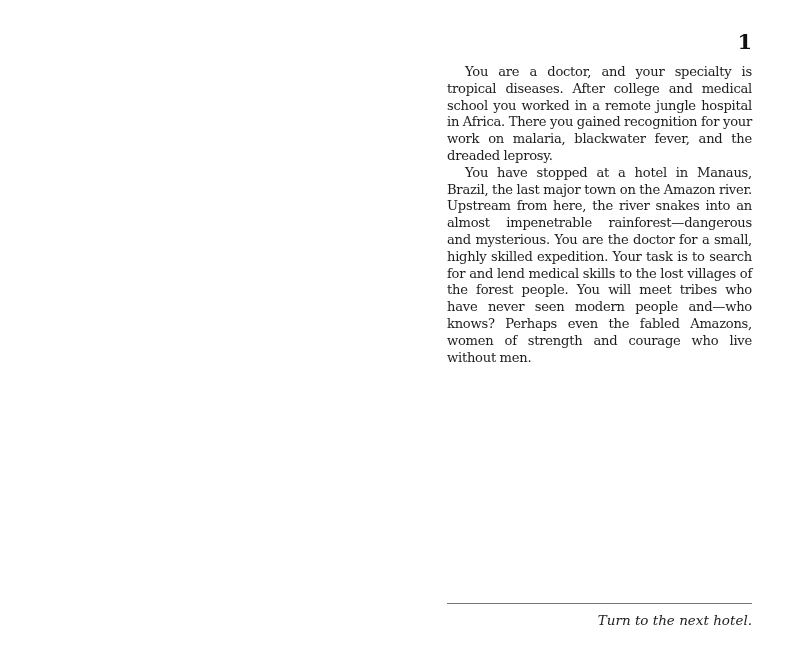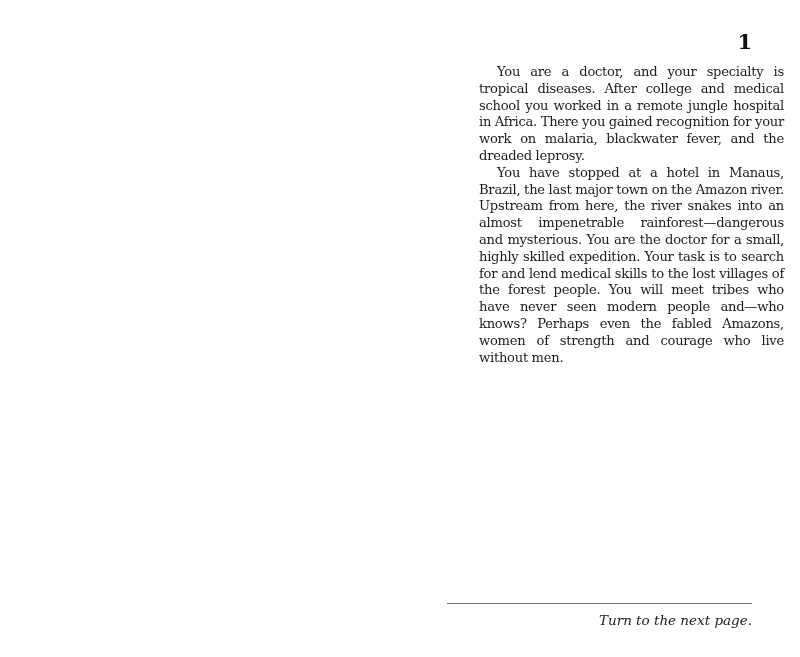--- a/index.html
+++ b/index.html
@@ -1,33 +1,33 @@
 <!DOCTYPE html>
 <html><head>
   <meta charset="utf-8">
   <style>
     html, body { margin:0; padding:0; background:#ffffff; }
     body { width:800px; height:657px; position:relative; overflow:hidden;
            font-family:"DejaVu Serif","Liberation Serif",serif; color:#1c1c1c; }
     .page-number { position:absolute; left:447px; width:305px; top:28px;
                    text-align:right; font-family:"DejaVu Serif",serif; font-weight:bold;
                    font-size:21px; line-height:28px; color:#111; }
-    .body-text { position:absolute; left:447px; width:305px; top:64px;margin-left:32px; }
+    .body-text { position:absolute; left:447px; width:305px; top:64px; }
     .para { margin:0; font-size:13.1px; line-height:16.8px; text-align:justify;
             text-indent:18px; letter-spacing:-0.25px; word-spacing:-0.3px; }
     .rule { position:absolute; left:447px; width:305px; top:603px; height:0;
             border-top:1.5px solid #777; }
     .footer-note { position:absolute; left:447px; width:305px; top:610px;
                    text-align:right; font-style:italic; font-size:13.5px; line-height:20px;
                    color:#1c1c1c; }
   </style>
 </head>
 <body>
 
 <div class="page-number">1</div>
 
 <div class="body-text">
   <p class="para">You are a doctor, and your specialty is tropical diseases. After college and medical school you worked in a remote jungle hospital in Africa. There you gained recognition for your work on malaria, blackwater fever, and the dreaded leprosy.</p>
   <p class="para">You have stopped at a hotel in Manaus, Brazil, the last major town on the Amazon river. Upstream from here, the river snakes into an almost impenetrable rainforest—dangerous and mysterious. You are the doctor for a small, highly skilled expedition. Your task is to search for and lend medical skills to the lost villages of the forest people. You will meet tribes who have never seen modern people and—who knows? Perhaps even the fabled Amazons, women of strength and courage who live without men.</p>
 </div>
 
 <div class="rule"></div>
-<div class="footer-note">Turn to the next page.</div>
+<div class="footer-note">Turn to the next hotel.</div>
 
 </body></html>

